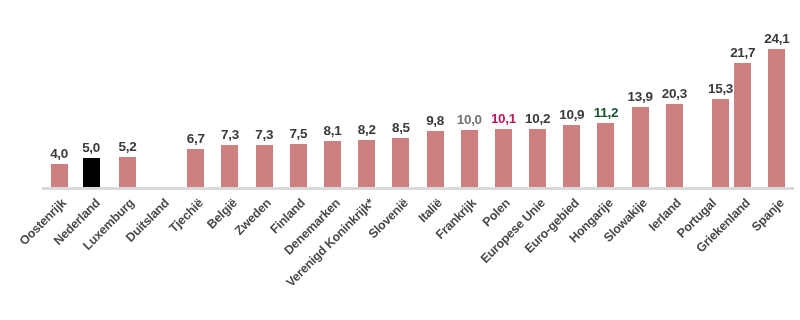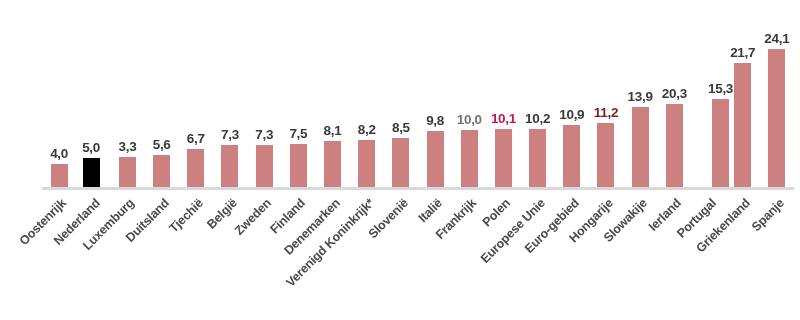--- a/index.html
+++ b/index.html
@@ -91,25 +91,21 @@
       <div class="bar-slot" style="left: 0px; width: 34.1818px;">
         <div class="bar" title="Oostenrijk: 4,0" style="height: 23px; left: 8.59091px; background: rgb(204, 128, 128);"></div>
         <div class="value-label" style="bottom: 26px; color: rgb(58, 58, 58);">4,0</div>
       </div>
       <div class="bar-slot" style="left: 32px; width: 34.1818px; text-align: right;">
         <div class="bar highlight" title="Nederland: 5,0" style="height: 29px; left: 8.59091px; background: rgb(0, 0, 0);"></div>
         <div class="value-label" style="bottom: 32px; color: rgb(58, 58, 58);">5,0</div>
       </div>
       <div class="bar-slot" style="left: 68.3636px; width: 34.1818px;">
         <div class="bar" title="Luxemburg: 5,2" style="height: 30px; left: 8.59091px; background: rgb(204, 128, 128);"></div>
-        <div class="value-label" style="bottom: 33px; color: rgb(58, 58, 58);">3,3</div>
-      </div>
-      <div class="bar-slot" style="left: 102.545px; width: 34.1818px;">
-        <div class="bar" title="Duitsland: 5,6" style="height: 32px; left: 8.59091px; background: rgb(204, 128, 128);"></div>
-        <div class="value-label" style="bottom: 35px; color: rgb(58, 58, 58);">5,6</div>
+        <div class="value-label" style="bottom: 33px; color: rgb(58, 58, 58);">5,2</div>
       </div>
       <div class="bar-slot" style="left: 136.727px; width: 34.1818px;">
         <div class="bar" title="Tjechië: 6,7" style="height: 38px; left: 8.59091px; background: rgb(204, 128, 128);"></div>
         <div class="value-label" style="bottom: 41px; color: rgb(58, 58, 58);">6,7</div>
       </div>
       <div class="bar-slot" style="left: 170.909px; width: 34.1818px;">
         <div class="bar" title="België: 7,3" style="height: 42px; left: 8.59091px; background: rgb(204, 128, 128);"></div>
         <div class="value-label" style="bottom: 45px; color: rgb(58, 58, 58);">7,3</div>
       </div>
       <div class="bar-slot" style="left: 205.091px; width: 34.1818px;">
@@ -147,21 +143,21 @@
       <div class="bar-slot" style="left: 478.545px; width: 34.1818px;">
         <div class="bar" title="Europese Unie: 10,2" style="height: 58px; left: 8.59091px; background: rgb(204, 128, 128);"></div>
         <div class="value-label" style="bottom: 61px; color: rgb(58, 58, 58);">10,2</div>
       </div>
       <div class="bar-slot" style="left: 512.727px; width: 34.1818px;">
         <div class="bar" title="Euro-gebied: 10,9" style="height: 62px; left: 8.59091px; background: rgb(204, 128, 128);"></div>
         <div class="value-label" style="bottom: 65px; color: rgb(58, 58, 58);">10,9</div>
       </div>
       <div class="bar-slot" style="left: 546.909px; width: 34.1818px;">
         <div class="bar" title="Hongarije: 11,2" style="height: 64px; left: 8.59091px; background: rgb(204, 128, 128);"></div>
-        <div class="value-label" style="bottom: 67px; color: #7f1d1d;">11,2</div>
+        <div class="value-label" style="bottom: 67px; color: #14532d;">11,2</div>
       </div>
       <div class="bar-slot" style="left: 581.091px; width: 34.1818px;">
         <div class="bar" title="Slowakije: 13,9" style="height: 80px; left: 8.59091px; background: rgb(204, 128, 128);"></div>
         <div class="value-label" style="bottom: 83px; color: rgb(58, 58, 58);">13,9</div>
       </div>
       <div class="bar-slot" style="left: 615.273px; width: 34.1818px;">
         <div class="bar" title="Ierland: 14,5" style="height: 83px; left: 8.59091px; background: rgb(204, 128, 128);"></div>
         <div class="value-label" style="bottom: 86px; color: rgb(58, 58, 58);">20,3</div>
       </div>
       <div class="bar-slot" style="left: 649.455px; width: 34.1818px; margin-left: 12px;">

